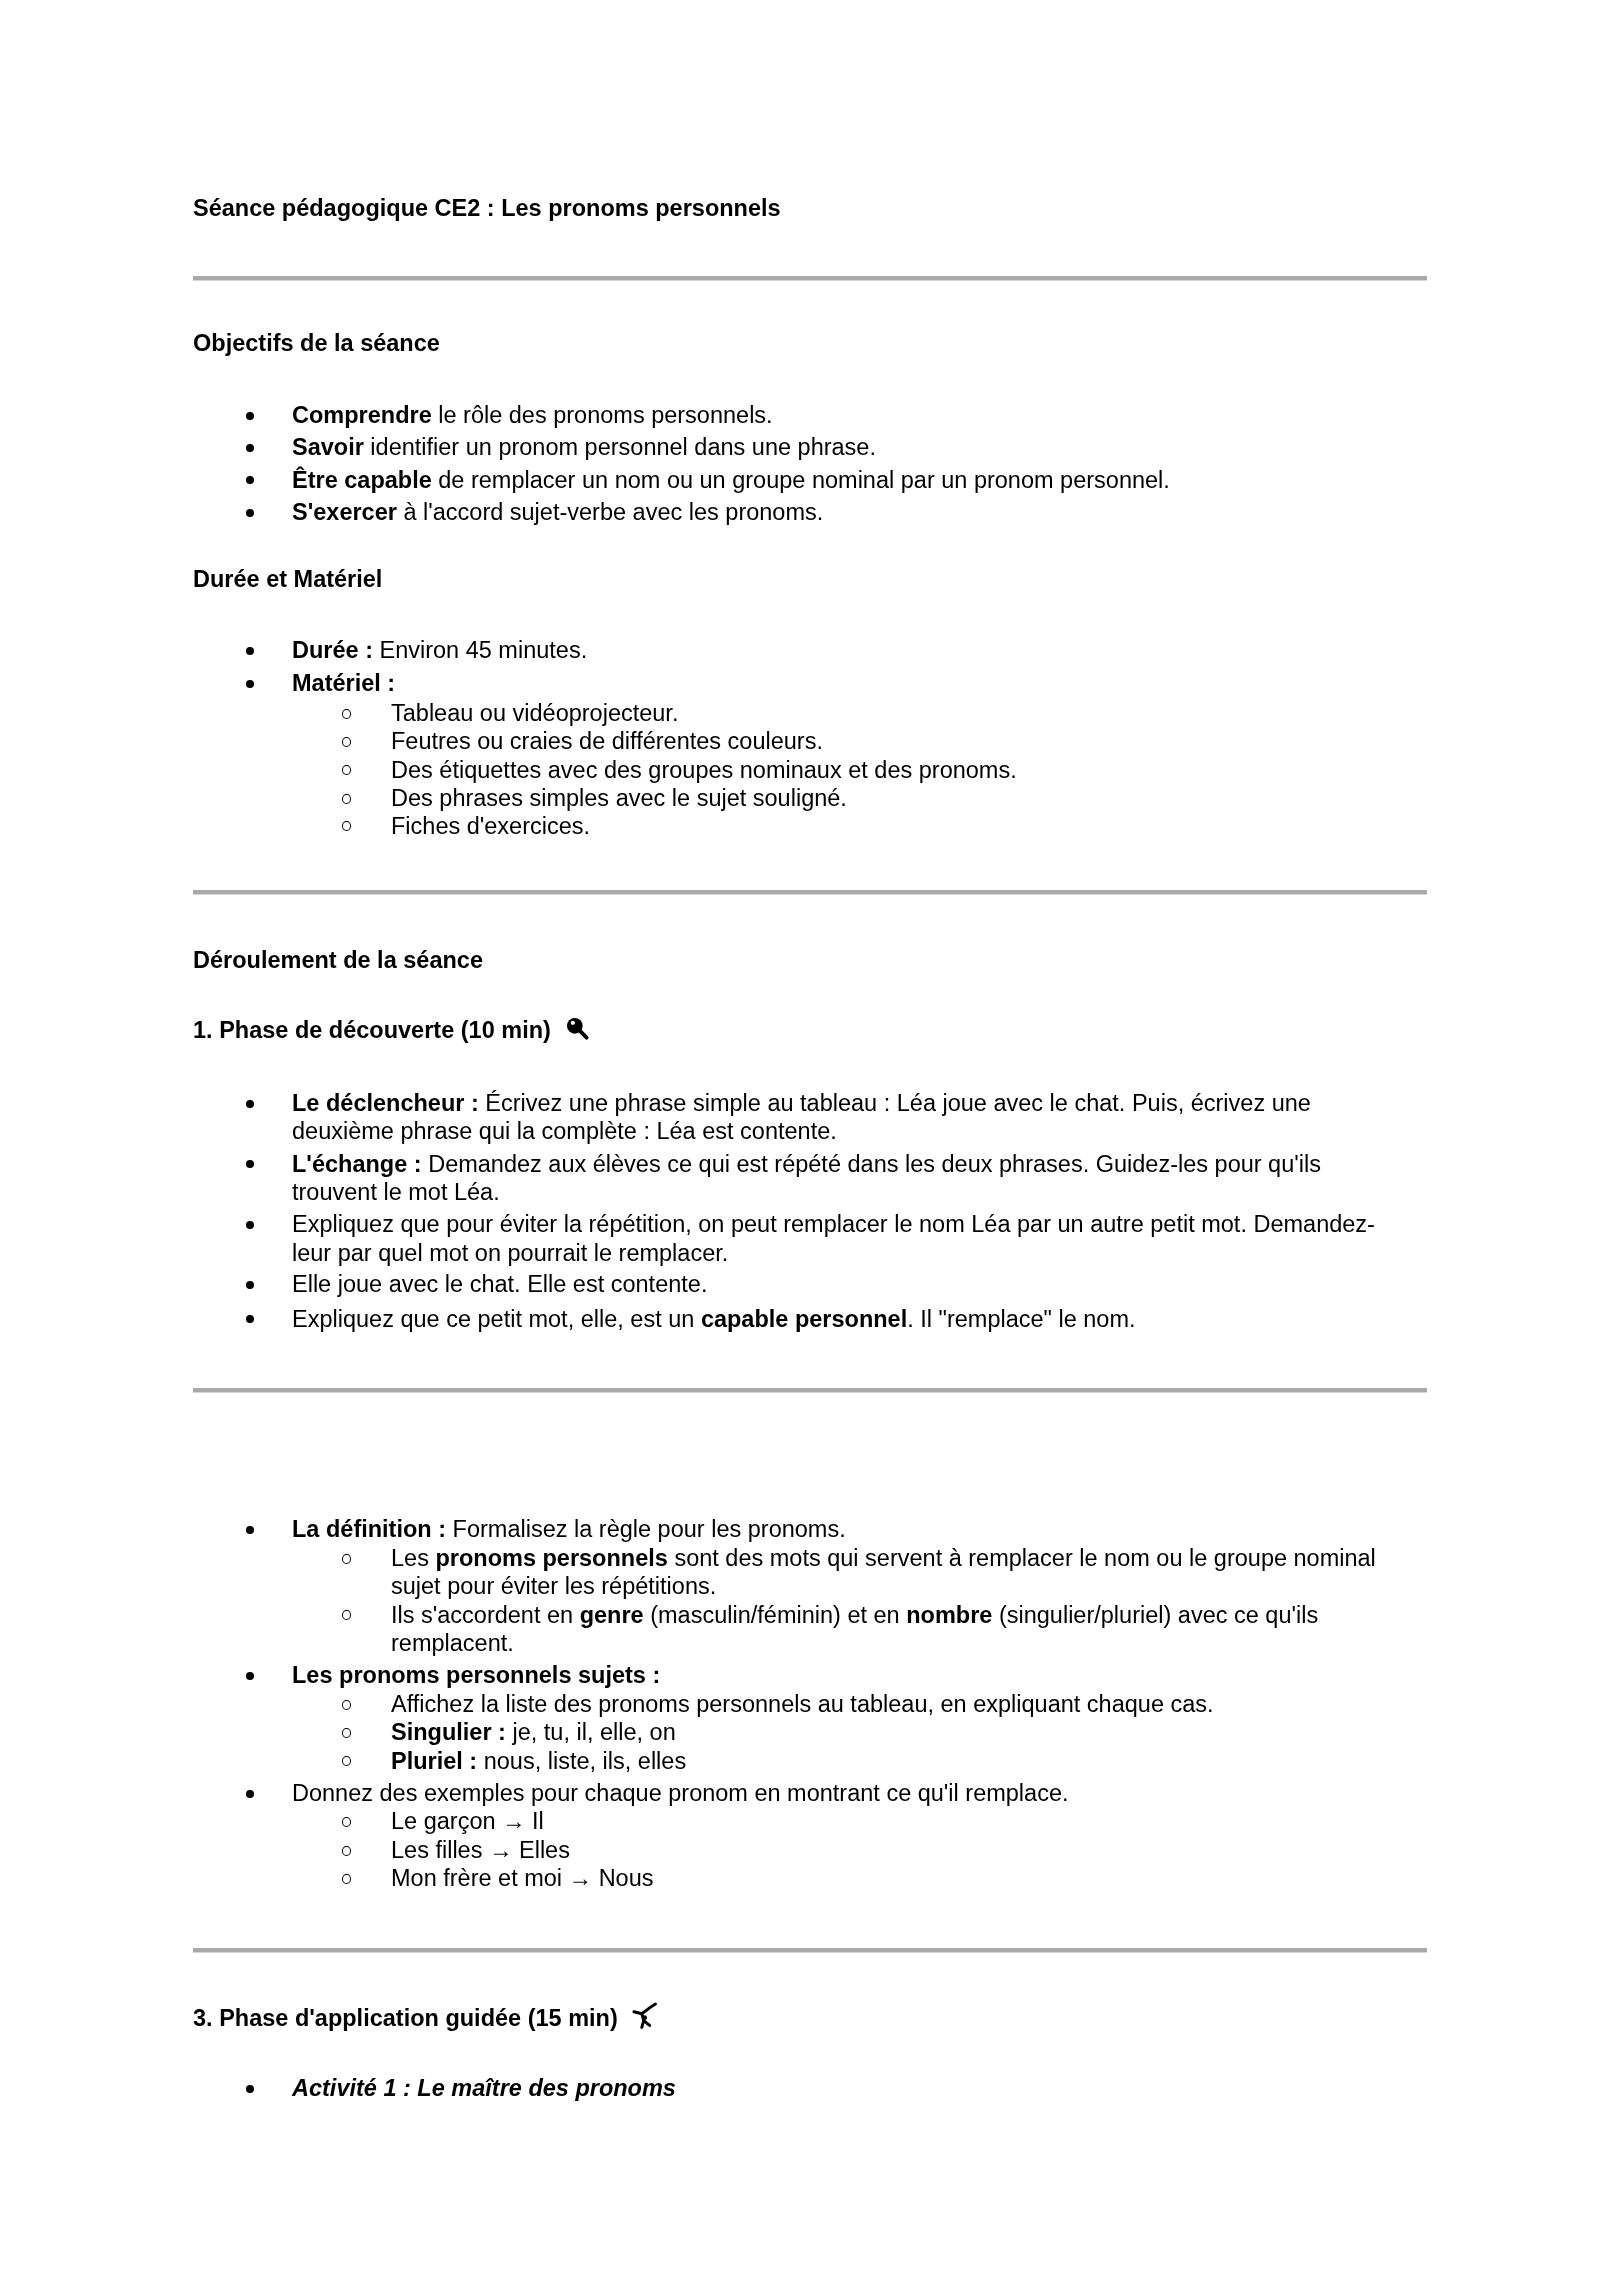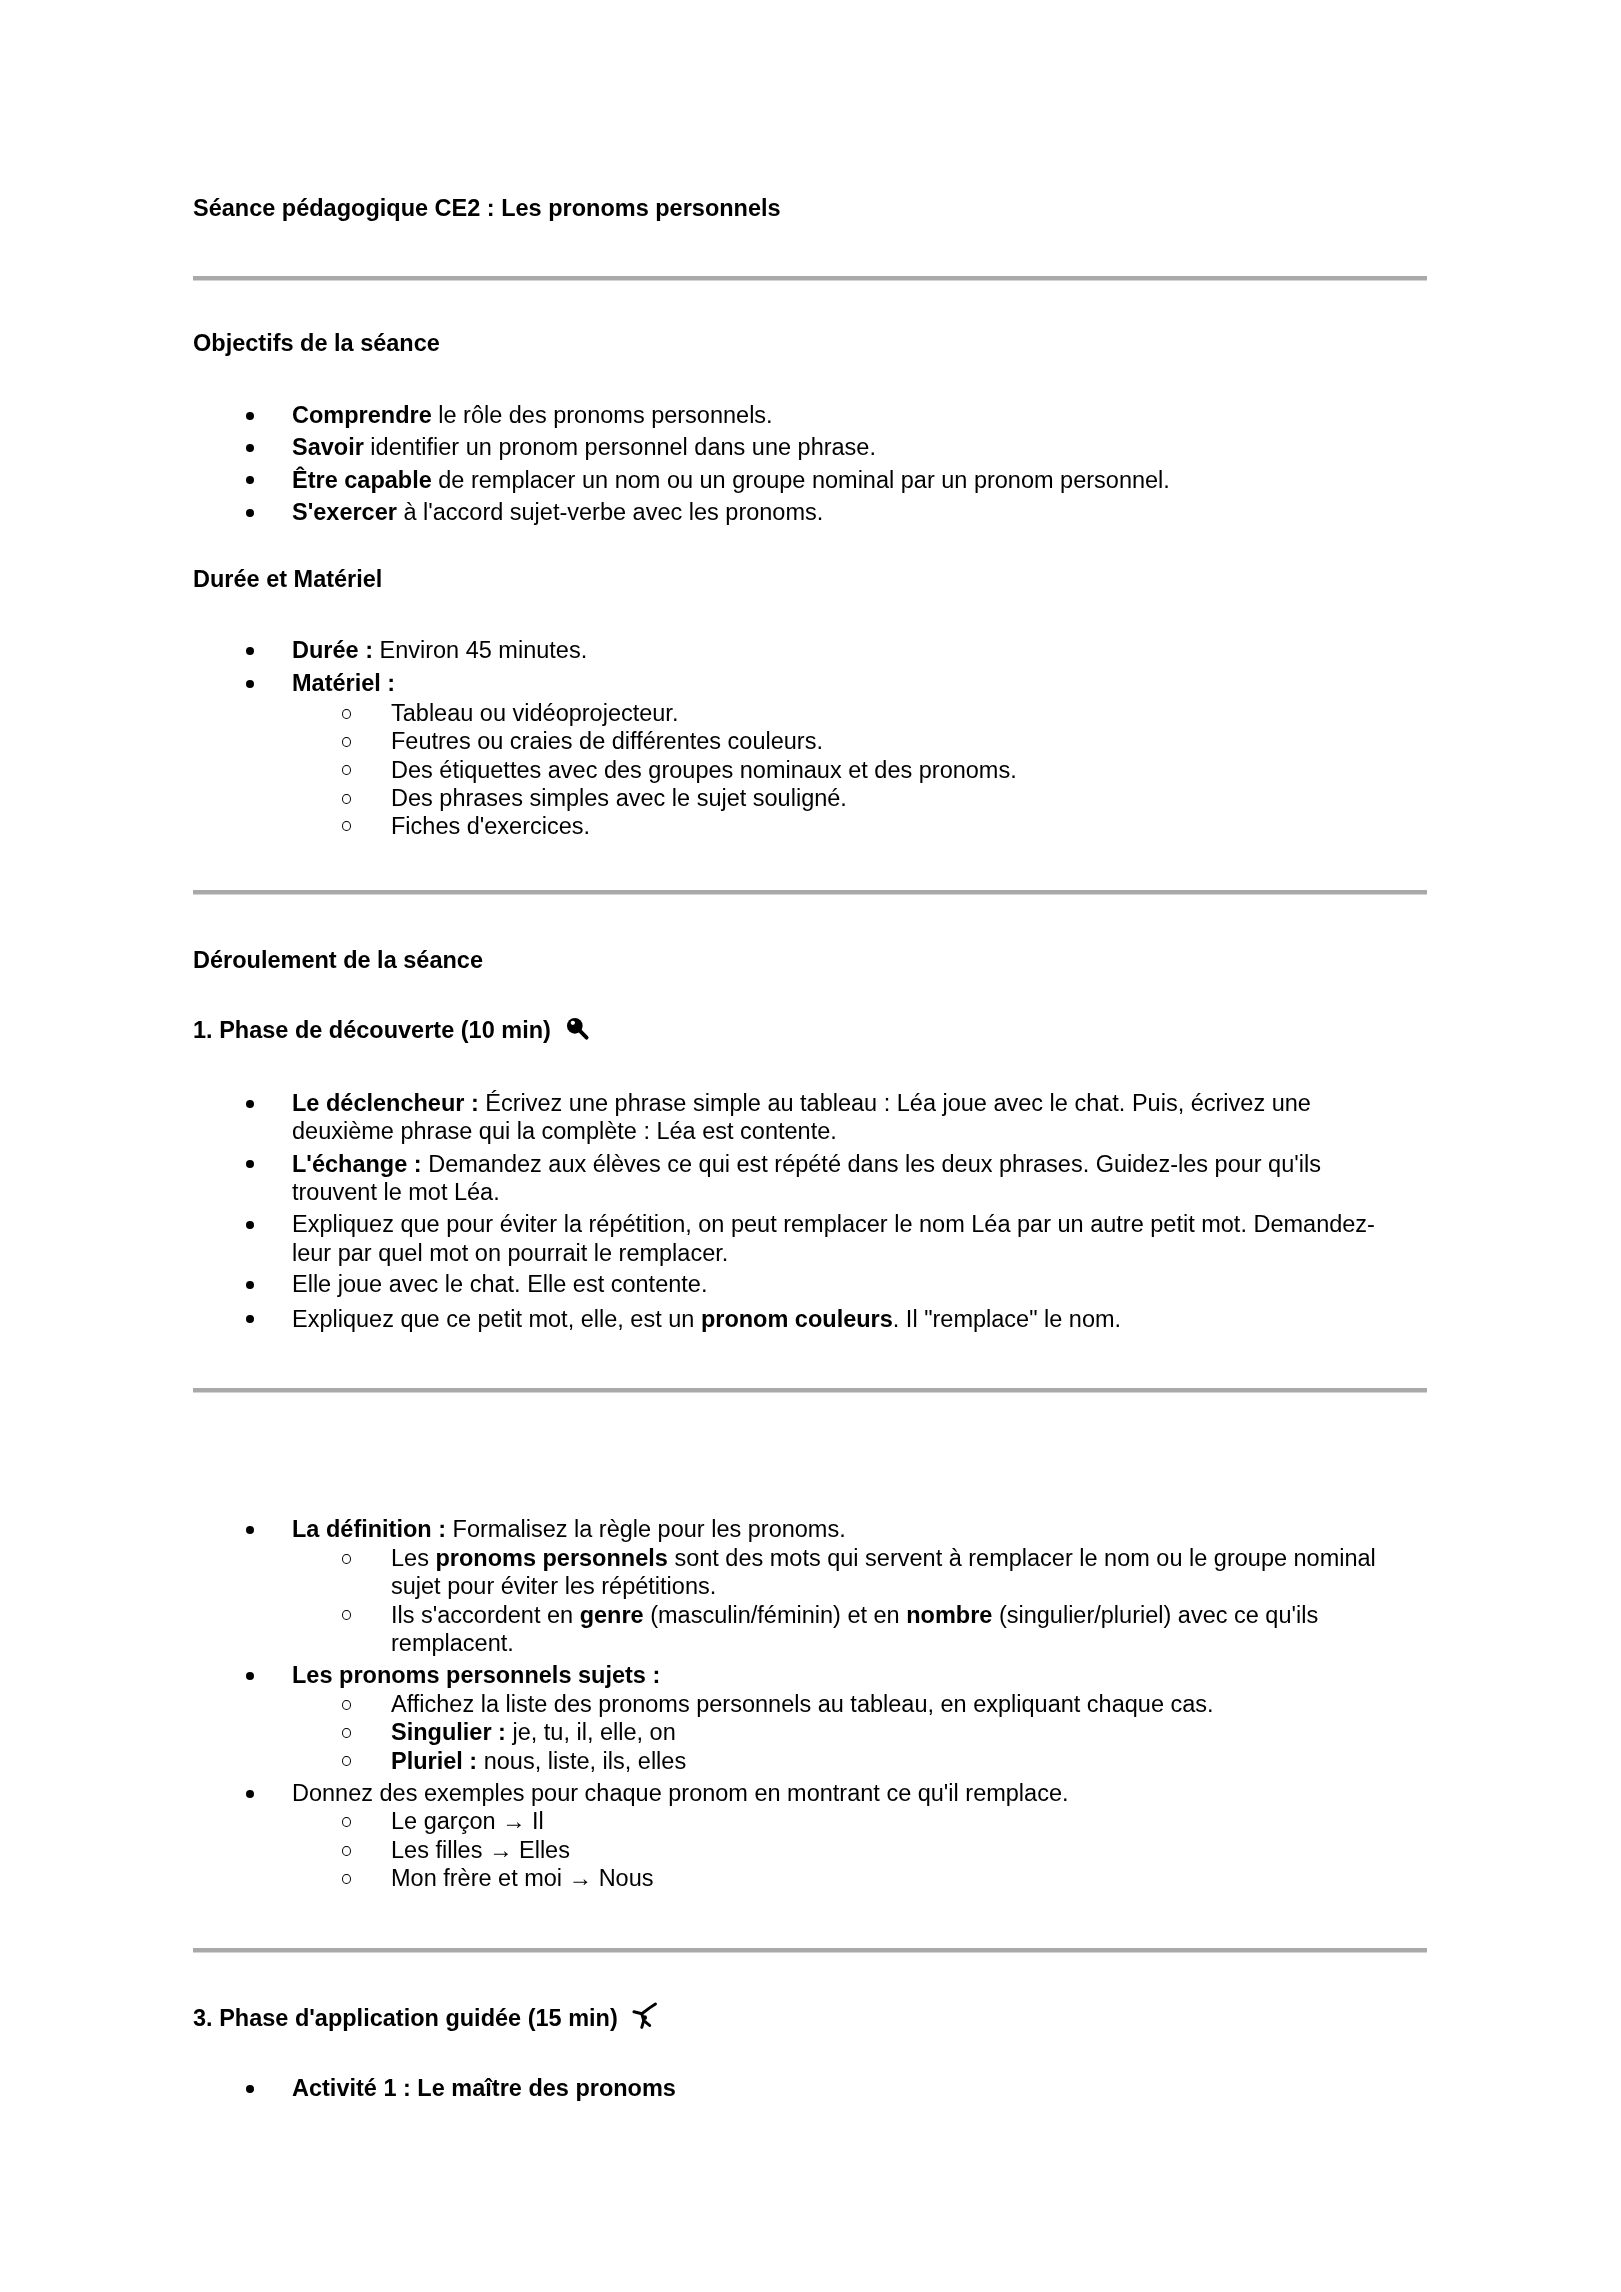--- a/index.html
+++ b/index.html
@@ -87,21 +87,21 @@
     <div class="txt" style="top:1178px;">trouvent le mot Léa.</div>
 
     <div class="bullet" style="left:246px; top:1221px;"></div>
     <div class="txt" style="top:1210px;">Expliquez que pour éviter la répétition, on peut remplacer le nom Léa par un autre petit mot. Demandez-</div>
     <div class="txt" style="top:1239px;">leur par quel mot on pourrait le remplacer.</div>
 
     <div class="bullet" style="left:246px; top:1281px;"></div>
     <div class="txt" style="top:1270px;">Elle joue avec le chat. Elle est contente.</div>
 
     <div class="bullet" style="left:246px; top:1315px;"></div>
-    <div class="txt" style="top:1305px;"><span>Expliquez que ce petit mot, elle, est un </span><b>pronom couleurs</b><span>. Il "remplace" le nom.</span></div>
+    <div class="txt" style="top:1305px;"><span>Expliquez que ce petit mot, elle, est un </span><b>capable personnel</b><span>. Il "remplace" le nom.</span></div>
   </div>
 
   <div class="rule" style="top:1388px;"></div>
 
 
   <div>
     <div class="bullet" style="left:246px; top:1526px;"></div>
     <div class="txt" style="top:1515px;"><b>La définition :</b><span> Formalisez la règle pour les pronoms.</span></div>
 
     <div class="circ" style="left:342px; top:1554px;"></div>
@@ -142,17 +142,17 @@
         <path d="M2 10 L10 12 L18 6 L24 2" fill="none" stroke="#000" stroke-width="3" stroke-linecap="round" stroke-linejoin="round"></path>
         <path d="M10 12 L12 19 L10 26" fill="none" stroke="#000" stroke-width="3" stroke-linecap="round" stroke-linejoin="round"></path>
         <path d="M12 19 L18 24" fill="none" stroke="#000" stroke-width="3" stroke-linecap="round"></path>
         <circle cx="13" cy="16" r="2.4" fill="#000"></circle>
       </svg>
     </span>
   </div>
 
   <div>
     <div class="bullet" style="left:246px; top:2085px;"></div>
-    <div class="txt" style="top:2074px;"><b>Activité 1 : Le maître des pronoms</b></div>
+    <div class="txt" style="top:2074px;font-style:italic;"><b>Activité 1 : Le maître des pronoms</b></div>
   </div>
 
 </div>
 
 
 </body></html>

